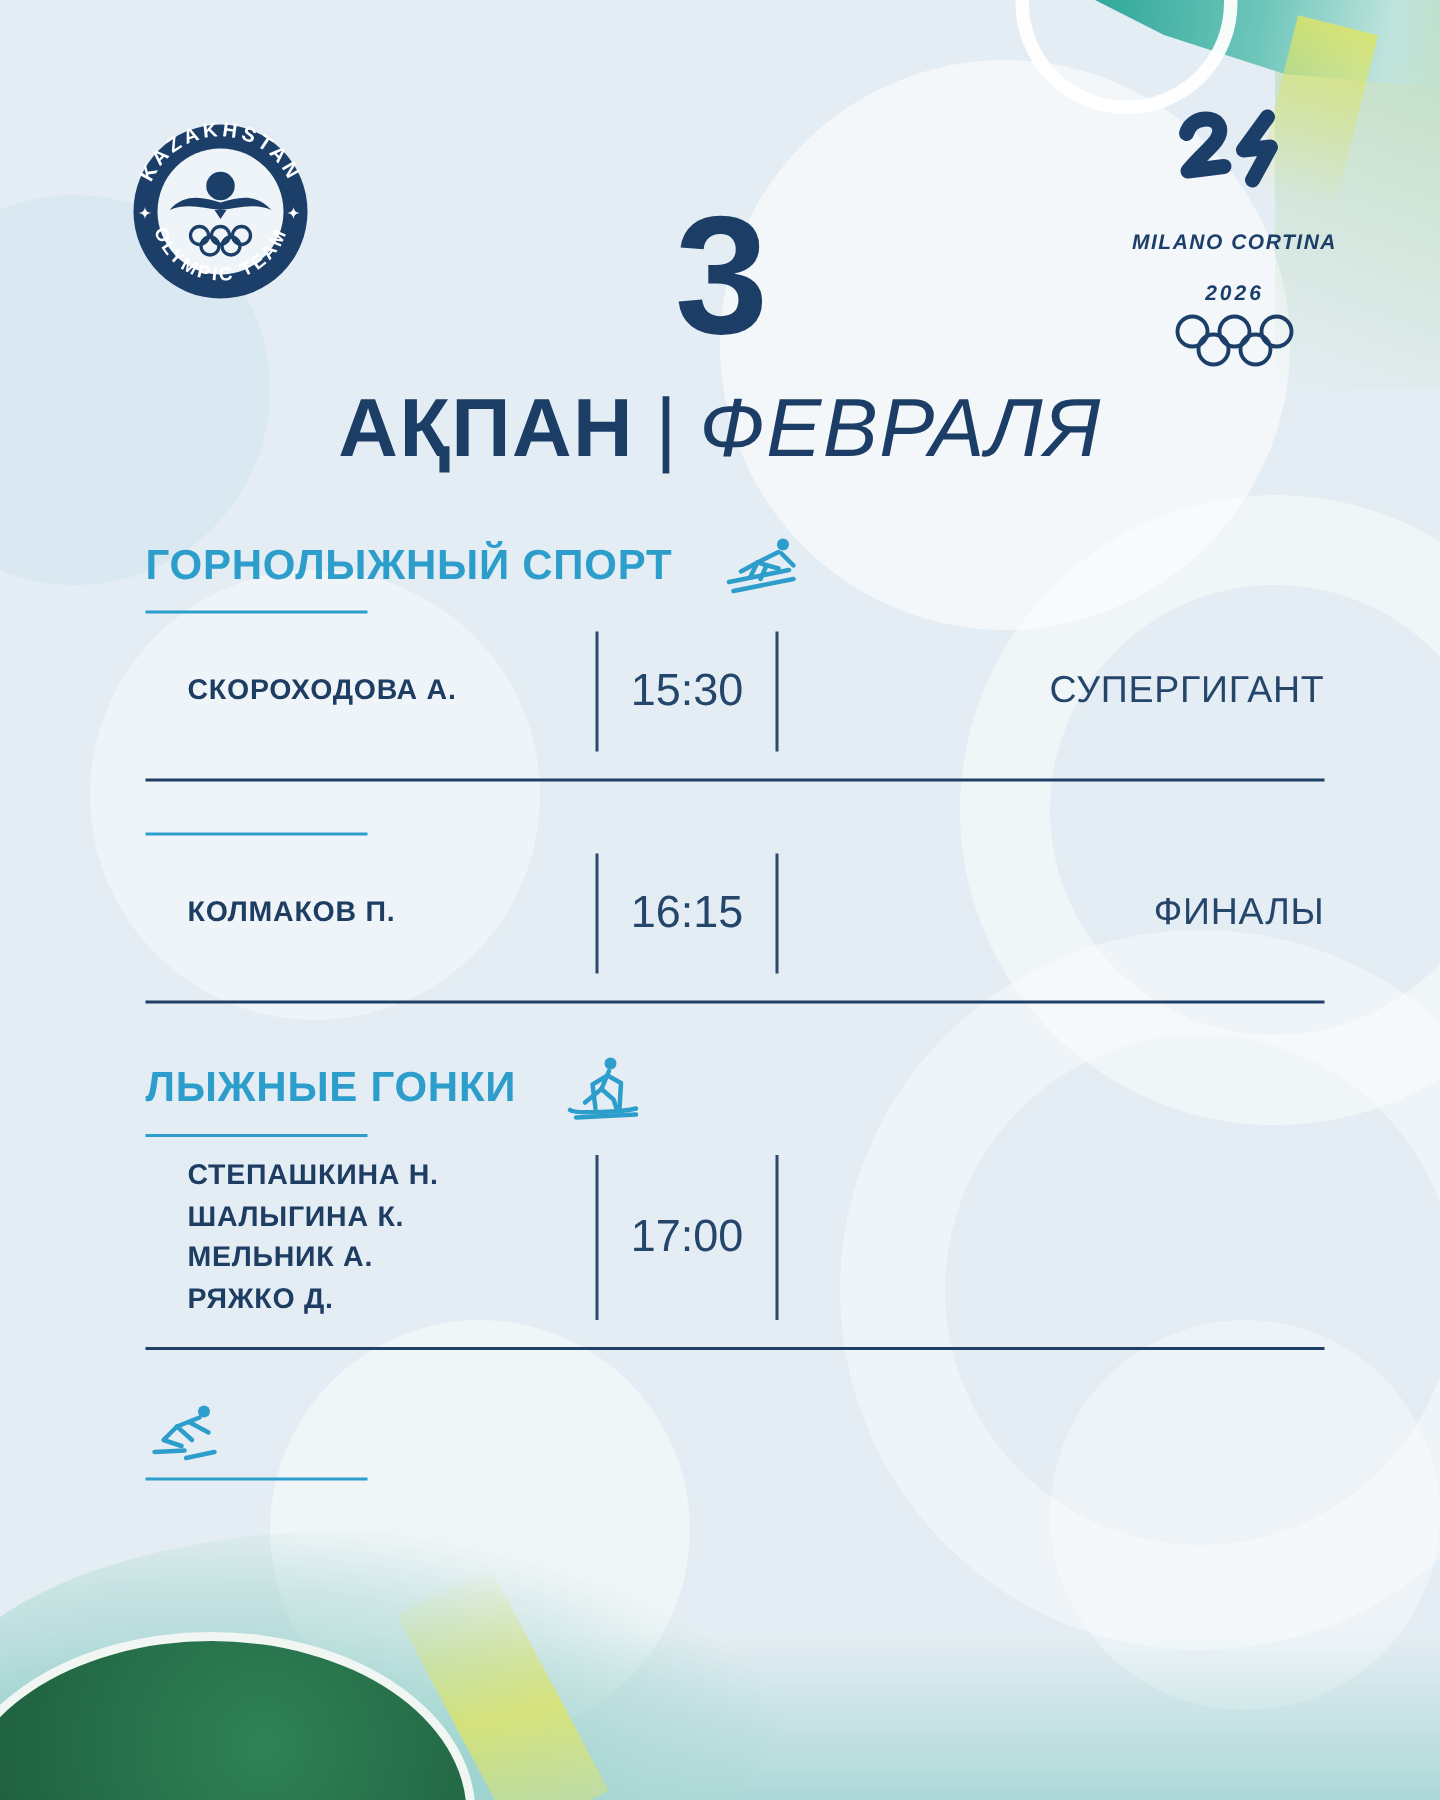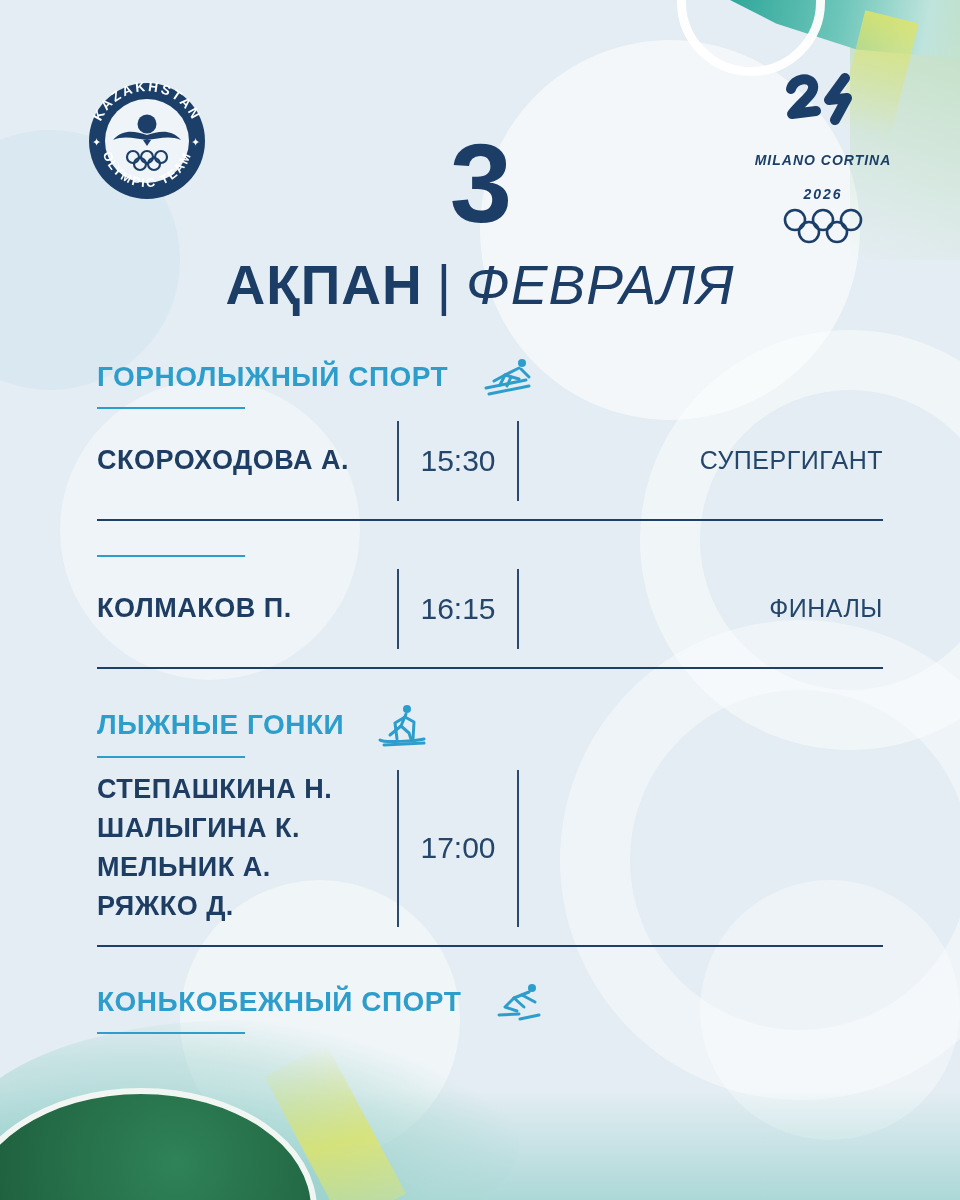--- a/index.html
+++ b/index.html
@@ -53,21 +53,21 @@
   .date-months .sep{font-weight:300;margin:0 14px;color:#1c3e66;}
   .date-months .ru{font-weight:400;font-style:italic;}
 
   
   .schedule{position:absolute;left:97px;top:356px;width:786px;color:#1e3f66;}
   .section-header{display:flex;align-items:center;gap:32px;text-align:right;}
   .section-title{font-size:28px;font-weight:700;color:#2d9ecb;letter-spacing:.5px;}
   .section-underline{width:148px;height:2px;background:#2d9ecb;margin-top:9px;}
   .sport-icon{flex:0 0 auto;}
   .row{display:grid;grid-template-columns:300px 122px 1fr;align-items:center;margin-top:12px;}
-  .names{font-size:27px;font-weight:700;letter-spacing:.5px;line-height:1.45;white-space:pre-line;color:#1e3d63;}
+  .names{font-size:19px;font-weight:700;letter-spacing:.5px;line-height:1.45;white-space:pre-line;color:#1e3d63;margin-left:28px;}
   .timecell{align-self:stretch;display:flex;align-items:center;justify-content:center;
     border-left:2px solid #2b4a6e;border-right:2px solid #2b4a6e;min-height:80px;
     font-size:30px;font-weight:400;color:#24466b;}
   .event{font-size:25px;font-weight:400;text-align:right;line-height:1.35;color:#24466b;
     max-width:315px;margin-left:auto;letter-spacing:.5px;}
   .hr{border:none;border-top:2px solid #1e3f66;margin:18px 0 34px 0;height:0;}
 </style>
 </head>
 <body>
 
@@ -204,21 +204,20 @@
 ШАЛЫГИНА К.
 МЕЛЬНИК А.
 РЯЖКО Д.</div>
         <div class="timecell">17:00</div>
       </div>
       <hr class="hr">
     </div>
 
     <div class="section">
       <div class="section-header">
-        <span class="section-title">КОНЬКОБЕЖНЫЙ СПОРТ</span>
         <svg class="sport-icon" width="50" height="42" viewBox="0 0 50 42">
           <g stroke="#2d9ecb" stroke-width="3" fill="none" stroke-linecap="round" stroke-linejoin="round">
             <circle cx="39" cy="7" r="4" fill="#2d9ecb" stroke="none"></circle>
             <path d="M36,11 L21,17"></path>
             <path d="M29,14 L42,21"></path>
             <path d="M21,17 L12,26 L24,30"></path>
             <path d="M21,17 L31,26"></path>
             <path d="M6,34 L26,33"></path>
             <path d="M27,38 L46,34"></path>
           </g>

